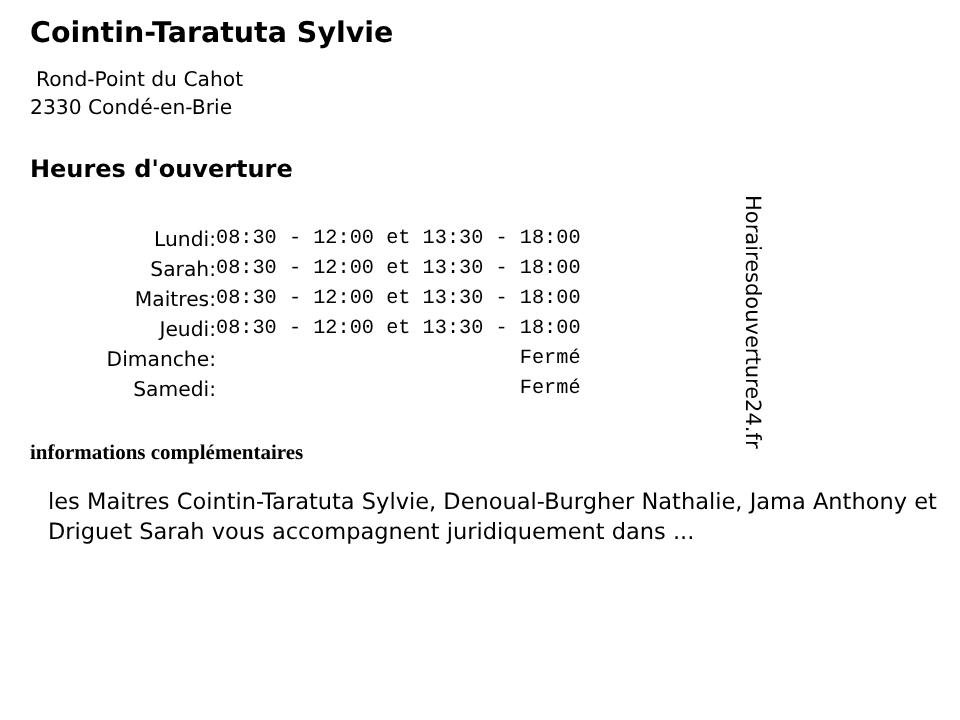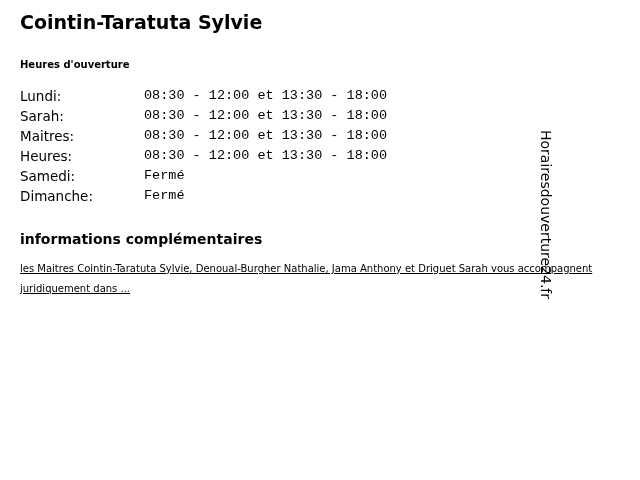--- a/index.html
+++ b/index.html
@@ -14,21 +14,20 @@
     color: #000000;
     overflow: hidden;
     position: relative;
   }
   .page {
     position: absolute;
     left: 0;
     top: 0;
     width: 515px;
     height: 480px;
-    padding-left: 45px;
   }
   .content {
     position: absolute;
     left: 20px;
     top: 10px;
     width: 590px;
   }
   .title {
     font-size: 19px;
     font-weight: bold;
@@ -38,55 +37,56 @@
   }
   .address {
     font-size: 13.5px;
     line-height: 19px;
     margin: 0 0 0 0;
   }
   .address .street {
     padding-left: 4px;
   }
   .section-heading {
-    font-size: 10px;
+    font-size: 16px;
     font-weight: bold;
-    margin: 22px 0 12px 0;
+    margin: 22px 0 28px 0;
     line-height: 18px;
   }
   table.hours {
     border-collapse: collapse;
     font-size: 13.5px;
     line-height: 20px;
   }
   table.hours td {
     padding: 0;
     vertical-align: top;
     white-space: nowrap;
+    text-align: right;
   }
   table.hours td.day {
     width: 124px;
     padding-right: 0px;
   }
   table.hours td.time {
     padding-left: 0px;
     font-family: Liberation Mono, monospace;
   }
   .info-heading {
     font-size: 14px;
     font-weight: bold;
     margin: 24px 0 11px 0;
     line-height: 18px;
+    font-family: Liberation Serif, serif;
   }
   .info-text {
-    font-size: 10px;
+    font-size: 15px;
     line-height: 20px;
     width: 600px;
-    margin: 0;
-    text-decoration: underline;
+    margin: 12px;
   }
   .watermark {
     position: absolute;
     right: 6px;
     top: 130px;
     font-size: 14px;
     color: #000000;
     writing-mode: vertical-rl;
     text-orientation: mixed;
     transform: none;
@@ -96,47 +96,51 @@
 </style>
 </head>
 <body>
 
 <div class="page">
 
   <div class="content">
 
     <h1 class="title">Cointin-Taratuta Sylvie</h1>
 
+    <div class="address">
+      <div class="street">Rond-Point du Cahot</div>
+      <div class="city">2330 Condé-en-Brie</div>
+    </div>
 
     <h2 class="section-heading">Heures d'ouverture</h2>
 
     <table class="hours">
       <tbody>
         <tr>
           <td class="day">Lundi:</td>
           <td class="time">08:30 - 12:00 et 13:30 - 18:00</td>
         </tr>
         <tr>
           <td class="day">Sarah:</td>
           <td class="time">08:30 - 12:00 et 13:30 - 18:00</td>
         </tr>
         <tr>
           <td class="day">Maitres:</td>
           <td class="time">08:30 - 12:00 et 13:30 - 18:00</td>
         </tr>
         <tr>
-          <td class="day">Heures:</td>
+          <td class="day">Jeudi:</td>
           <td class="time">08:30 - 12:00 et 13:30 - 18:00</td>
         </tr>
         <tr>
-          <td class="day">Samedi:</td>
+          <td class="day">Dimanche:</td>
           <td class="time">Fermé</td>
         </tr>
         <tr>
-          <td class="day">Dimanche:</td>
+          <td class="day">Samedi:</td>
           <td class="time">Fermé</td>
         </tr>
       </tbody>
     </table>
 
     <h2 class="info-heading">informations complémentaires</h2>
 
     <p class="info-text">les Maitres Cointin-Taratuta Sylvie, Denoual-Burgher Nathalie, Jama Anthony et Driguet Sarah vous accompagnent juridiquement dans ...</p>
 
   </div>

